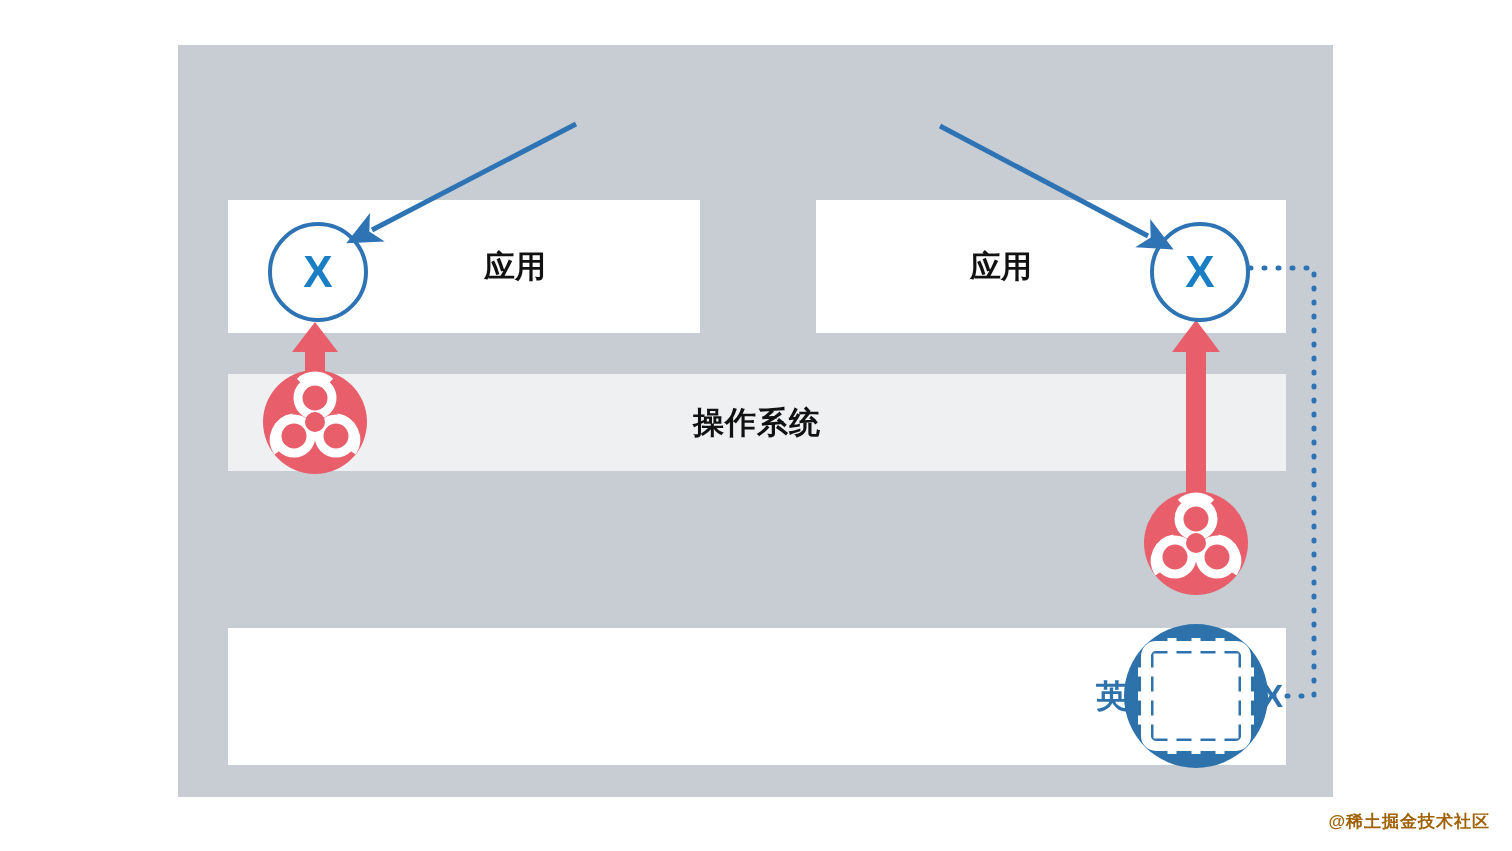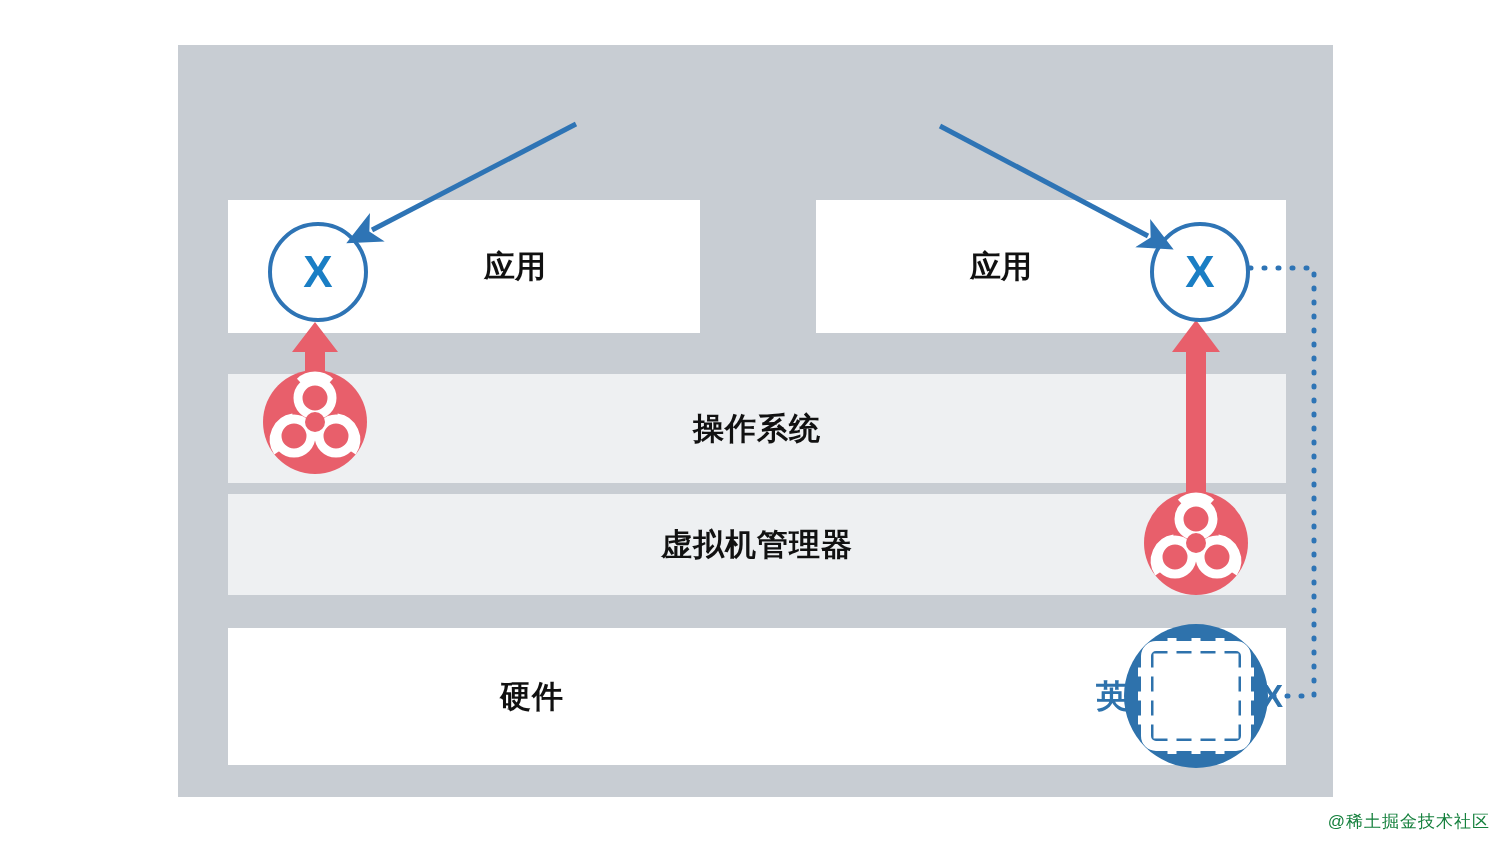--- a/index.html
+++ b/index.html
@@ -24,21 +24,21 @@
   .app-label{
     position:absolute;top:200px;height:134px;display:flex;
     align-items:center;justify-content:center;
     font-size:31px;font-weight:bold;color:#111;
   }
   .app-label-left{left:330px;width:370px;}
   .app-label-right{left:816px;width:370px;}
 
   
   .row-os{
-    position:absolute;left:228px;top:374px;width:1058px;height:109px;
+    position:absolute;left:228px;top:374px;width:1058px;height:97px;
     background:#eef0f2;
   }
   .row-vmm{
     position:absolute;left:228px;top:494px;width:1058px;height:101px;
     background:#eef0f2;
   }
   .row-hw{
     position:absolute;left:228px;top:628px;width:1058px;height:137px;
     background:#ffffff;
   }
@@ -74,47 +74,43 @@
     display:flex;align-items:center;justify-content:center;
     font-size:44px;font-weight:bold;color:#1a7ec4;
     font-family:"Liberation Sans","DejaVu Sans",sans-serif;
   }
   .xcircle-left{left:268px;top:222px;}
   .xcircle-right{left:1150px;top:222px;}
 
   
   .watermark{
     position:absolute;right:22px;bottom:18px;
-    font-size:17px;color:#15803d;letter-spacing:1px;
+    font-size:17px;color:#a16207;letter-spacing:1px;font-weight:bold;
   }
 </style>
 </head>
 <body>
 
 <div id="stage">
 
   <div class="panel"></div>
 
 
   <div class="app-box app-left"></div>
   <div class="app-box app-right"></div>
 
   <div class="app-label app-label-left">应用</div>
   <div class="app-label app-label-right">应用</div>
 
   <div class="row-os">
     <div class="row-center-label">操作系统</div>
   </div>
 
-  <div class="row-vmm">
-    <div class="row-center-label">虚拟机管理器</div>
-  </div>
 
   <div class="row-hw">
-    <div class="hw-label">硬件</div>
     <div class="sgx-label">
       <span>英特尔</span><sup>®</sup>&nbsp;<span>SGX</span>
     </div>
   </div>
 
   <svg id="overlay" viewBox="0 0 1512 851">
     <defs>
       <marker id="blueArrow" markerWidth="7" markerHeight="7" refX="1.2" refY="3.2" orient="auto" markerUnits="strokeWidth">
         <path d="M0,0 L7,3.2 L0,6.4 L1.8,3.2 Z" fill="#2e74b5"></path>
       </marker>

